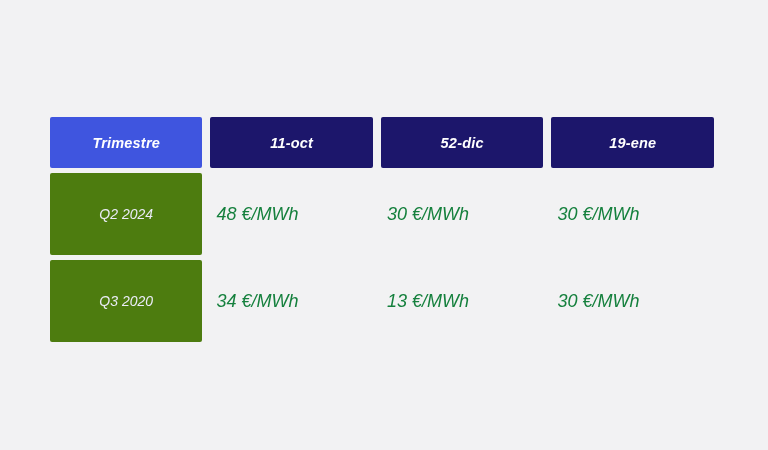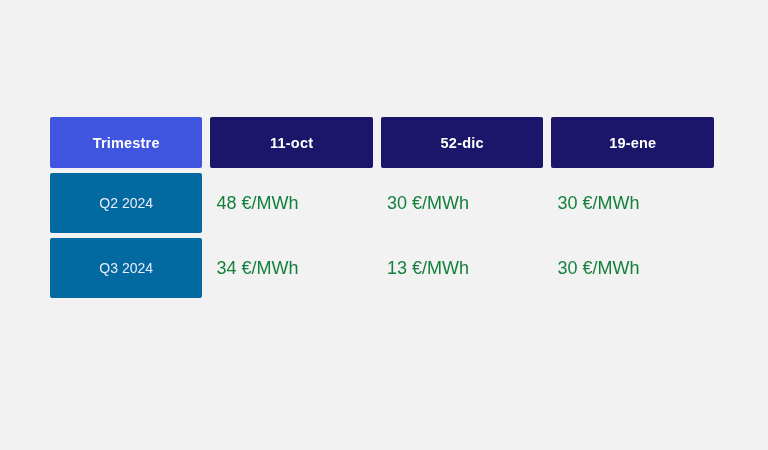--- a/index.html
+++ b/index.html
@@ -13,20 +13,21 @@
     background: #f2f2f3;
     font-family: "Liberation Sans", sans-serif;
     overflow: hidden;
   }
 
   .page {
     position: relative;
     width: 768px;
     height: 450px;
     box-sizing: border-box;
+    font-style: italic;
   }
 
   
   .price-table {
     position: absolute;
     left: 50px;
     top: 117px;
     width: 680px;
     border-collapse: separate;
     border-spacing: 8px 5px;
@@ -52,27 +53,27 @@
   .hdr-label {
     background: #3f55df;
   }
   .hdr-date {
     background: #1c166b;
   }
 
   
   .row-label-cell {
     height: 52px;
-    padding: 4px 6px;
+    padding: 15px 6px;
     text-align: center;
     vertical-align: middle;
     font-size: 14px;
     font-weight: normal;
     color: #ebecf8;
-    background: #0369a1;
+    background: #4d7c0f;
     border-radius: 2px;
     margin-top: 35px;
   }
 
   .data-cell {
     height: 52px;
     padding: 0 6px;
     text-align: left;
     vertical-align: middle;
     font-size: 18px;
@@ -102,21 +103,21 @@
       </tr>
     </thead>
     <tbody>
       <tr>
         <th class="row-label-cell">Q2 2024</th>
         <td class="data-cell">48 €/MWh</td>
         <td class="data-cell">30 €/MWh</td>
         <td class="data-cell">30 €/MWh</td>
       </tr>
       <tr>
-        <th class="row-label-cell">Q3 2024</th>
+        <th class="row-label-cell">Q3 2020</th>
         <td class="data-cell">34 €/MWh</td>
         <td class="data-cell">13 €/MWh</td>
         <td class="data-cell">30 €/MWh</td>
       </tr>
     </tbody>
   </table>
 
 </div>
 
 </body></html>

